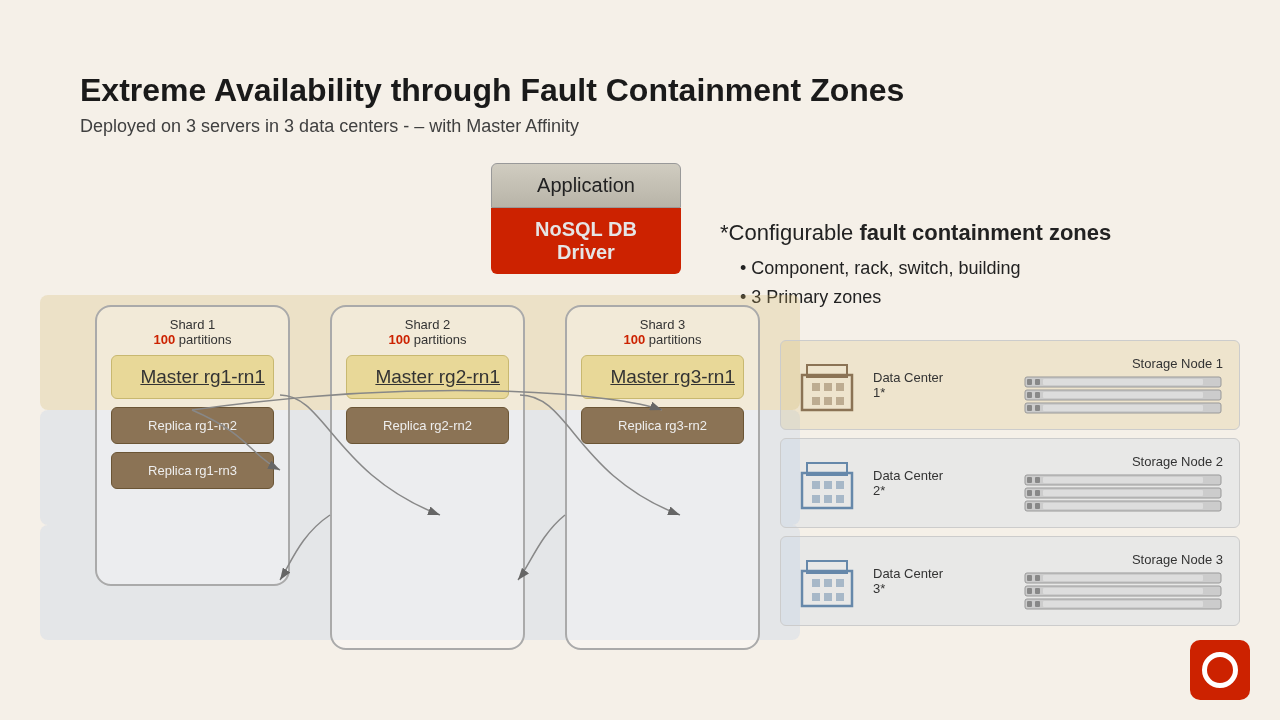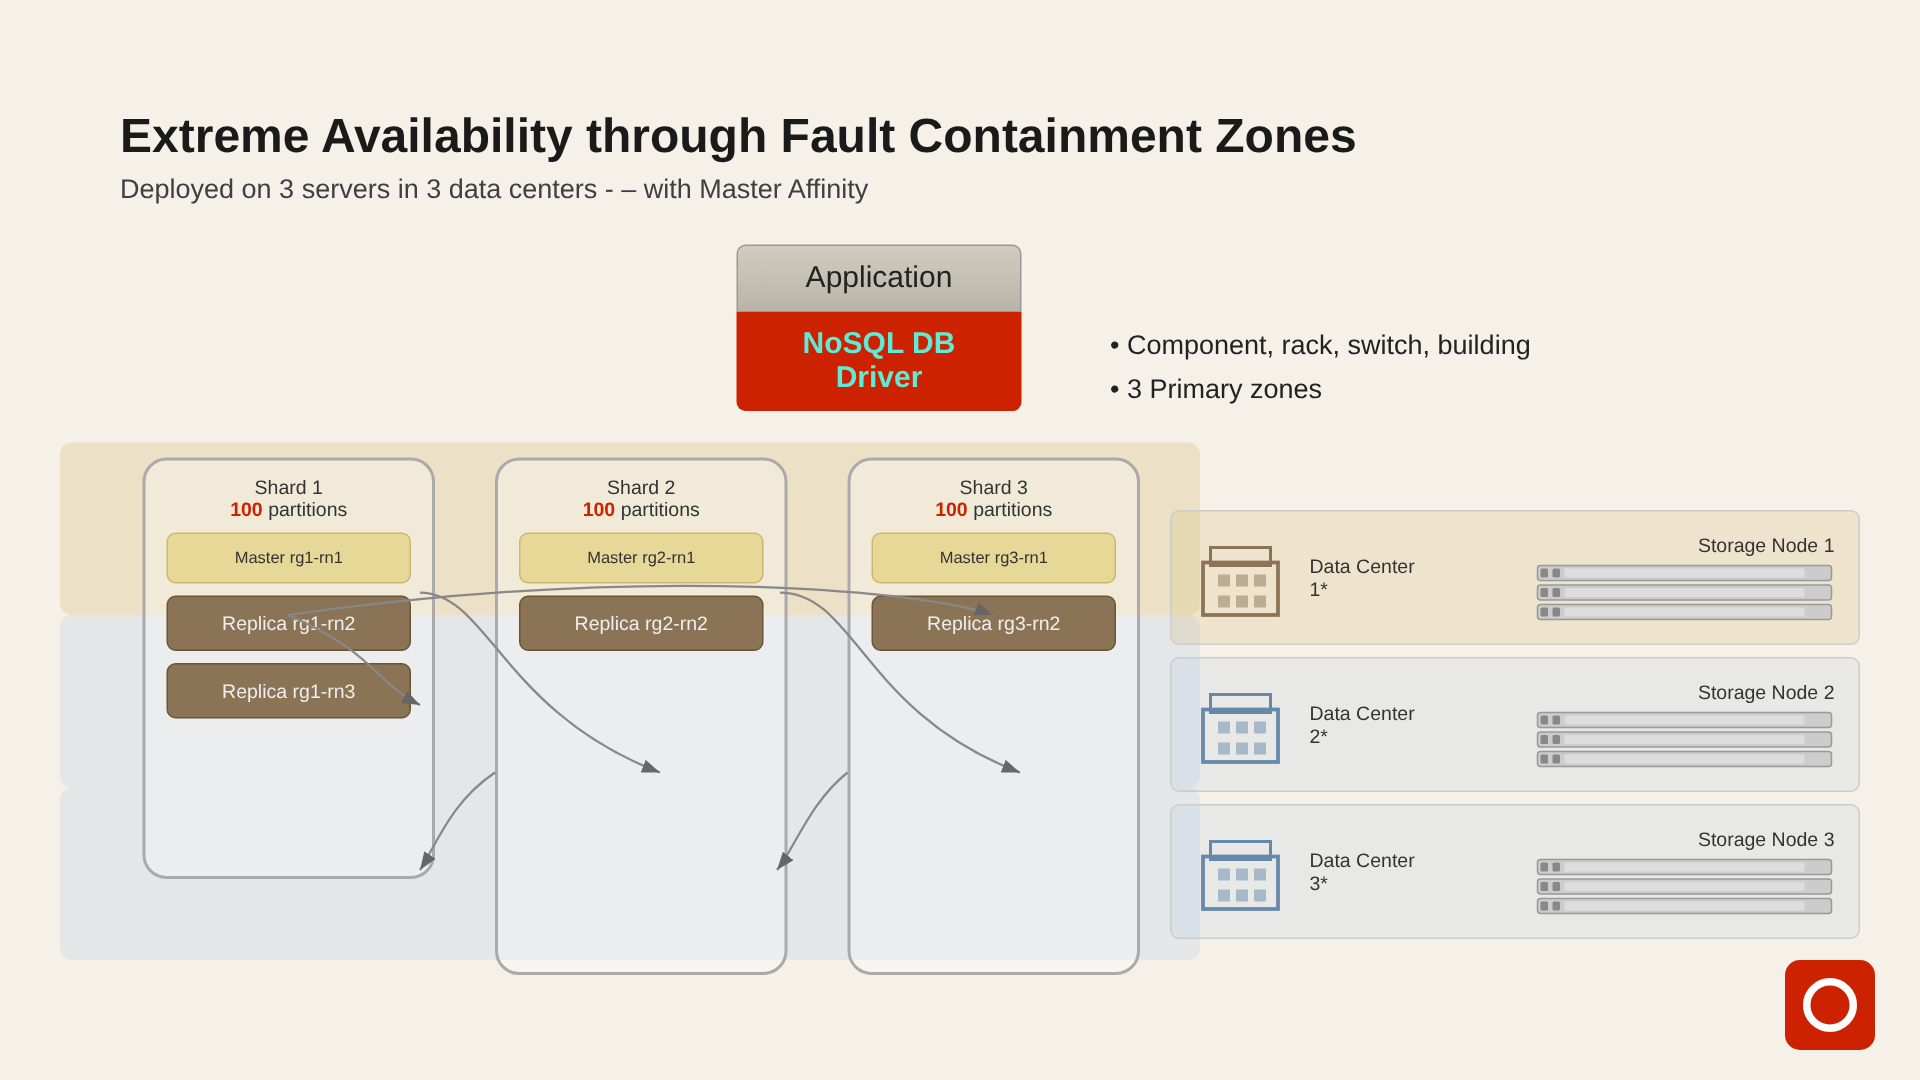--- a/index.html
+++ b/index.html
@@ -47,21 +47,21 @@
       color: #222;
       display: block;
     }
 
     .nosql-label {
       background: #cc2200;
       border-radius: 0 0 6px 6px;
       padding: 10px 20px;
       font-size: 20px;
       font-weight: bold;
-      color: #5eead4;
+      color: #e5e5e5;
       display: block;
     }
 
     
     .fault-info {
       position: absolute;
       top: 220px;
       left: 720px;
       width: 500px;
     }
@@ -156,23 +156,24 @@
       font-weight: bold;
     }
 
     
     .master-node {
       margin: 8px 14px;
       background: #e8d898;
       border: 1px solid #c8b870;
       border-radius: 6px;
       padding: 10px 8px;
-      text-align: center;
-      font-size: 11px;
+      text-align: right;
+      font-size: 19px;
       color: #333;
+      text-decoration: underline;
     }
 
     .replica-node {
       margin: 8px 14px;
       background: #8b7355;
       border: 1px solid #6b5535;
       border-radius: 6px;
       padding: 10px 8px;
       text-align: center;
       font-size: 13px;
@@ -268,20 +269,23 @@
 
 <h1 class="main-title">Extreme Availability through Fault Containment Zones</h1>
 <p class="subtitle">Deployed on 3 servers in 3 data centers - – with Master Affinity</p>
 
 <div class="app-box">
   <span class="app-label">Application</span>
   <span class="nosql-label">NoSQL DB Driver</span>
 </div>
 
 <div class="fault-info">
+  <div class="fault-title">
+    <span>*Configurable </span><strong>fault containment zones</strong>
+  </div>
   <div class="bullet-item">• <span>Component, rack, switch, building</span></div>
   <div class="bullet-item">• <span>3 Primary zones</span></div>
 </div>
 
 <div class="shards-area">
 
   <div class="zone-band-1"></div>
   <div class="zone-band-2"></div>
   <div class="zone-band-3"></div>
 

